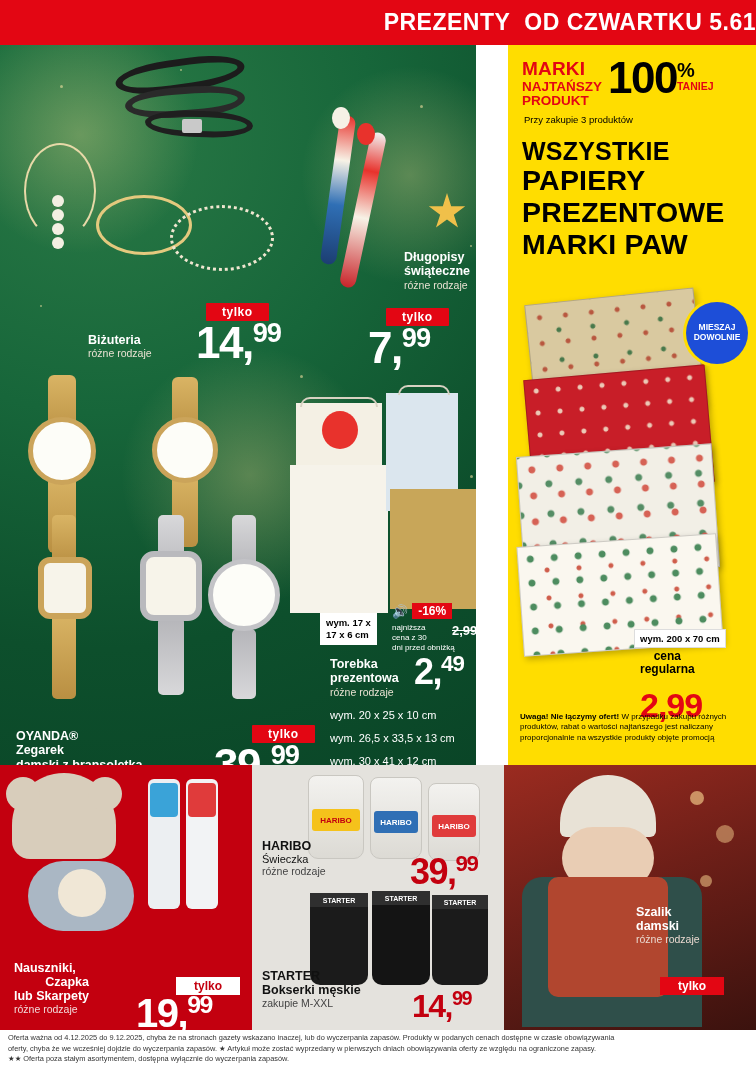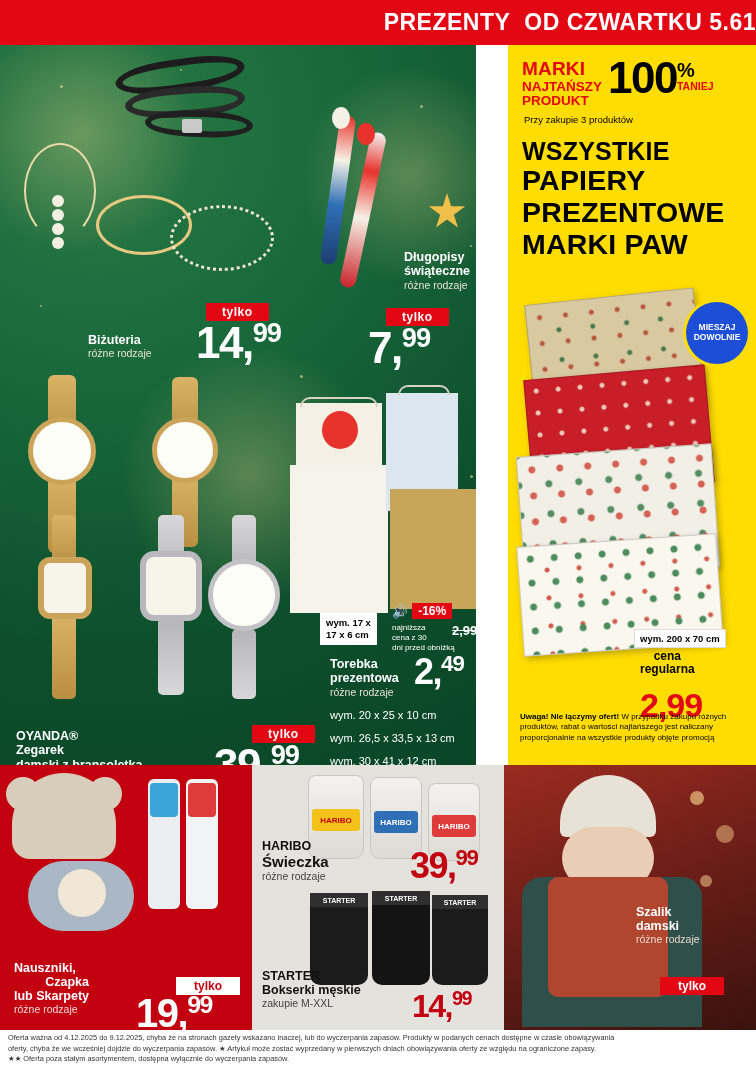--- a/index.html
+++ b/index.html
@@ -366,24 +366,24 @@
 
     <div class="obj" style="left:56px; top:10px; width:56px; height:84px; background:linear-gradient(180deg,#f3f2ef,#dcdad4); border-radius:8px 8px 10px 10px; border:1px solid #c9c7c1;"></div>
     <div class="obj" style="left:118px; top:12px; width:52px; height:82px; background:linear-gradient(180deg,#f3f2ef,#dcdad4); border-radius:8px 8px 10px 10px; border:1px solid #c9c7c1;"></div>
     <div class="obj" style="left:176px; top:18px; width:52px; height:78px; background:linear-gradient(180deg,#f3f2ef,#dcdad4); border-radius:8px 8px 10px 10px; border:1px solid #c9c7c1;"></div>
     <div class="obj" style="left:60px; top:44px; width:48px; height:22px; background:#f5c21b; border-radius:3px; color:#c3000f; font-size:8px; font-weight:bold; display:flex; align-items:center; justify-content:center;">HARIBO</div>
     <div class="obj" style="left:122px; top:46px; width:44px; height:22px; background:#2f6fb5; border-radius:3px; color:#fff; font-size:8px; font-weight:bold; display:flex; align-items:center; justify-content:center;">HARIBO</div>
     <div class="obj" style="left:180px; top:50px; width:44px; height:22px; background:#e03b3b; border-radius:3px; color:#fff; font-size:8px; font-weight:bold; display:flex; align-items:center; justify-content:center;">HARIBO</div>
 
     <div style="position:absolute; left:10px; top:74px; color:#111;">
       <div style="font-weight:bold; font-size:12.5px;">HARIBO</div>
-      <div style="font-weight:bold; font-size:15px;text-align:center;">Świeczka</div>
+      <div style="font-weight:normal; font-size:11px;">Świeczka</div>
       <div style="font-size:10.5px; color:#444;">różne rodzaje</div>
     </div>
-    <div style="position:absolute; left:158px; top:80px; color:#c3000f; font-weight:bold; font-size:36px; letter-spacing:-1.5px;">
+    <div style="position:absolute; left:158px; top:86px; color:#c3000f; font-weight:bold; font-size:36px; letter-spacing:-1.5px;">
       <span>39</span><span>,</span><span style="font-size:.62em; vertical-align:super;">99</span>
     </div>
 
     <div class="obj" style="left:58px; top:128px; width:58px; height:92px; background:#1b1b1b; border-radius:4px 4px 10px 10px;"></div>
     <div class="obj" style="left:120px; top:126px; width:58px; height:94px; background:#141414; border-radius:4px 4px 10px 10px;"></div>
     <div class="obj" style="left:180px; top:130px; width:56px; height:90px; background:#1b1b1b; border-radius:4px 4px 10px 10px;"></div>
     <div class="obj" style="left:58px; top:128px; width:58px; height:14px; background:#2f2f2f; color:#fff; font-size:7px; font-weight:bold; display:flex; align-items:center; justify-content:center;">STARTER</div>
     <div class="obj" style="left:120px; top:126px; width:58px; height:14px; background:#2f2f2f; color:#fff; font-size:7px; font-weight:bold; display:flex; align-items:center; justify-content:center;">STARTER</div>
     <div class="obj" style="left:180px; top:130px; width:56px; height:14px; background:#2f2f2f; color:#fff; font-size:7px; font-weight:bold; display:flex; align-items:center; justify-content:center;">STARTER</div>
 

